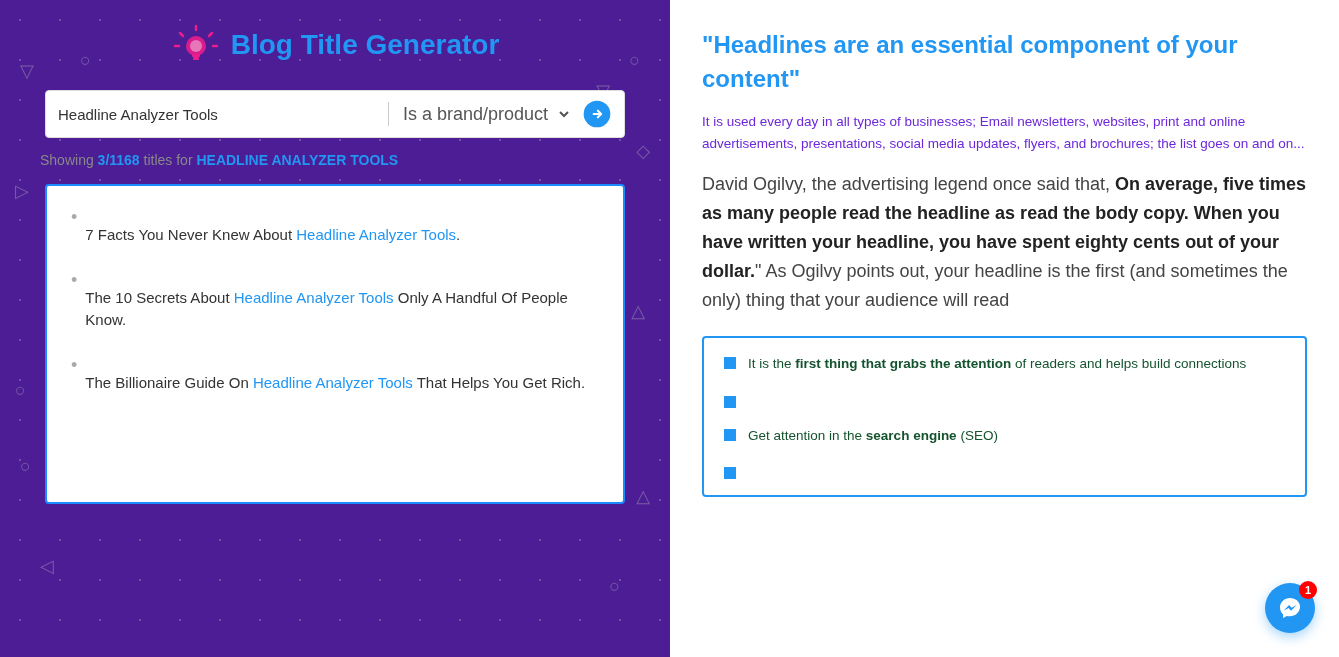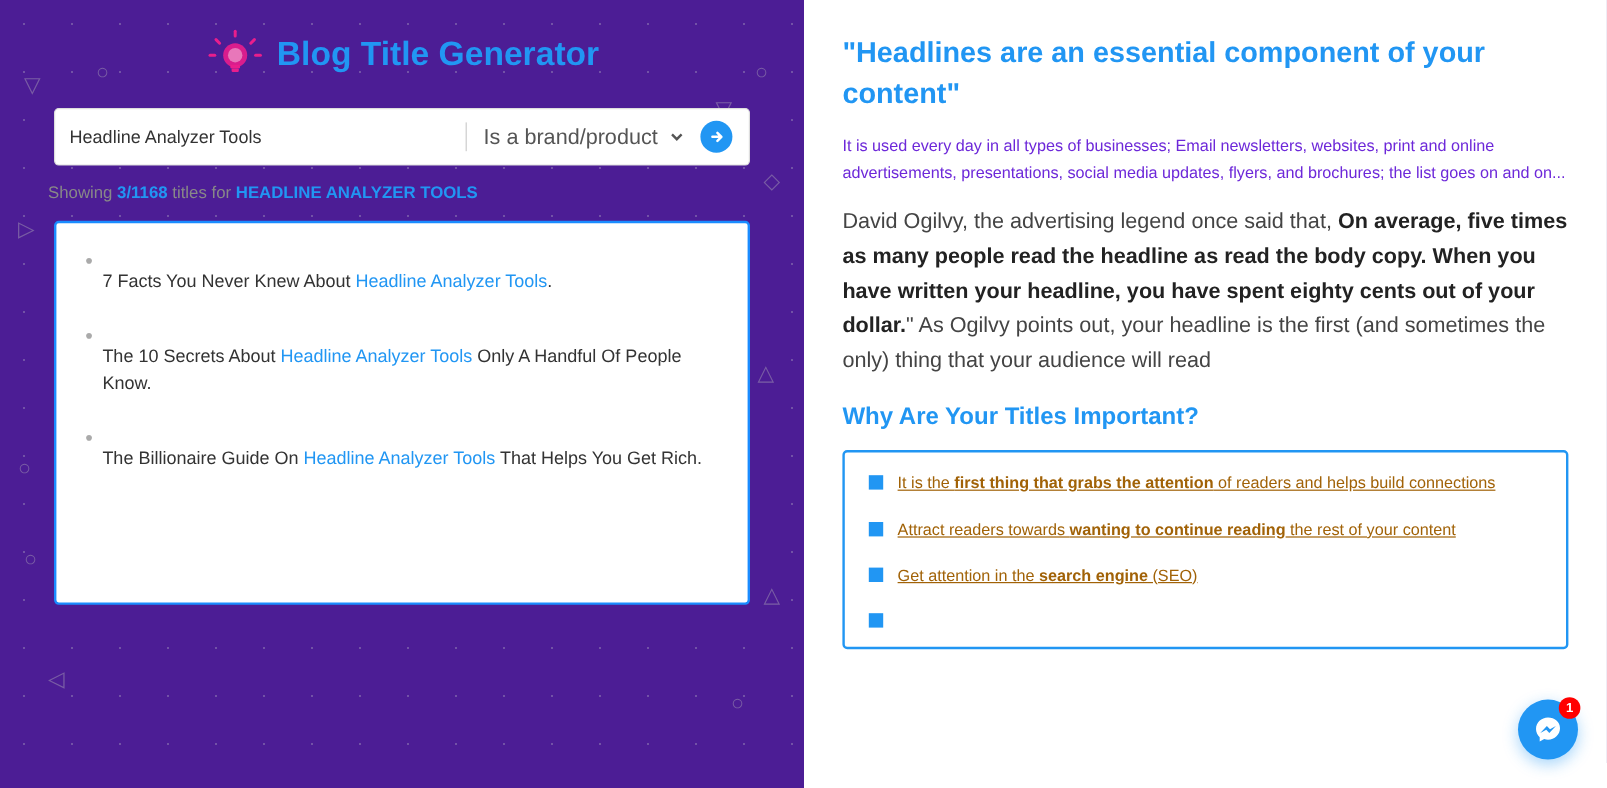--- a/index.html
+++ b/index.html
@@ -254,23 +254,22 @@
       border-radius: 4px;
       padding: 16px 20px;
     }
 
     .importance-item {
       display: flex;
       align-items: flex-start;
       gap: 12px;
       margin-bottom: 18px;
       font-size: 13.5px;
-      color: #a16207;
+      color: #14532d;
       line-height: 1.5;
-      text-decoration: underline;
     }
 
     .importance-item:last-child {
       margin-bottom: 0;
     }
 
     .importance-bullet {
       width: 12px;
       height: 12px;
       min-width: 12px;
@@ -411,36 +410,32 @@
 <div class="right-panel">
 
   <h1>"Headlines are an essential component of your content"</h1>
 
   <p class="intro-text">It is used every day in all types of businesses; Email newsletters, websites, print and online advertisements, presentations, social media updates, flyers, and brochures; the list goes on and on...</p>
 
   <p class="quote-text">
     <span>David Ogilvy, the advertising legend once said that, </span><strong>On average, five times as many people read the headline as read the body copy. When you have written your headline, you have spent eighty cents out of your dollar.</strong><span>" As Ogilvy points out, your headline is the first (and sometimes the only) thing that your audience will read</span>
   </p>
 
-  <h2>Why Are Your Titles Important?</h2>
 
   <div class="importance-box">
 
     <div class="importance-item">
       <div class="importance-bullet"></div>
       <div>
         <span>It is the </span><strong>first thing that grabs the attention</strong><span> of readers and helps build connections</span>
       </div>
     </div>
 
     <div class="importance-item">
       <div class="importance-bullet"></div>
-      <div>
-        <span>Attract readers towards </span><strong>wanting to continue reading</strong><span> the rest of your content</span>
-      </div>
     </div>
 
     <div class="importance-item">
       <div class="importance-bullet"></div>
       <div>
         <span>Get attention in the </span><strong>search engine</strong><span> (SEO)</span>
       </div>
     </div>
 
     <div class="importance-item">

